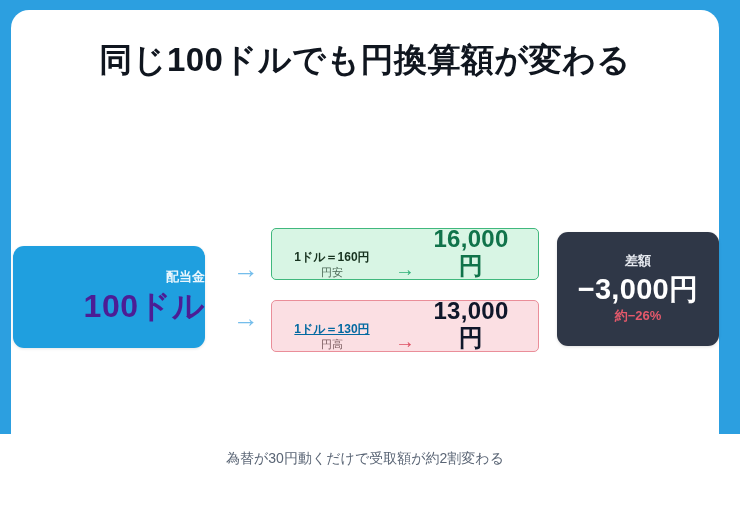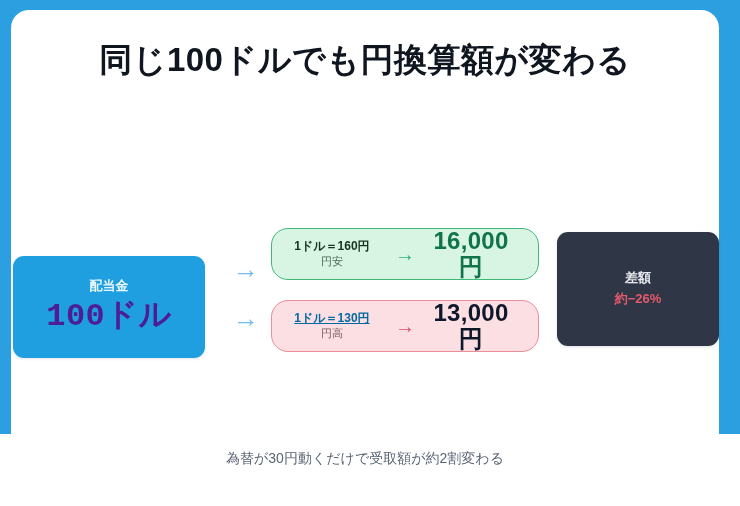--- a/index.html
+++ b/index.html
@@ -62,31 +62,30 @@
     left: 0;
     top: 218px;
     width: 100%;
     height: 130px;
   }
 
   
   .source-card {
     position: absolute;
     left: 2px;
-    top: 28px;
+    top: 18px;
     width: 192px;
     height: 102px;
     background: #1f9fdf;
     border-radius: 11px;
     display: flex;
     flex-direction: column;
-    align-items: center;
+    align-items: flex-end;
     justify-content: center;
     box-shadow: 0 1px 3px rgba(0,0,0,0.10);
-    font-family: Liberation Mono, monospace;
   }
   .source-label {
     color: #eaf6fd;
     font-size: 13px;
     font-weight: bold;
     line-height: 1.1;
     margin-bottom: 4px;
   }
   .source-value {
     color: #4c1d95;
@@ -109,25 +108,25 @@
   }
   .connector.top { top: 28px; }
   .connector.bottom { top: 77px; }
 
   
   .scenario {
     position: absolute;
     left: 260px;
     width: 268px;
     height: 52px;
-    border-radius: 17px;
+    border-radius: 5px;
     border: 1.5px solid transparent;
     box-sizing: border-box;
     display: flex;
-    align-items: center;
+    align-items: flex-end;
   }
   .scenario.up {
     top: 0px;
     background: #d8f5e4;
     border-color: #40b87d;
   }
   .scenario.down {
     top: 72px;
     background: #fbdfe3;
     border-color: #ea8e99;
@@ -255,20 +254,21 @@
         <div class="rate-block">
           <div class="rate-line">1ドル＝130円</div>
           <div class="rate-note">円高</div>
         </div>
         <div class="inner-arrow">→</div>
         <div class="result">13,000円</div>
       </div>
 
       <div class="diff-card">
         <div class="diff-label">差額</div>
+        <div class="diff-value">−3,000円</div>
         <div class="diff-pct">約−26%</div>
       </div>
 
     </div>
 
     <div class="footer">為替が30円動くだけで受取額が約2割変わる</div>
 
   </div>
 </div>
 

